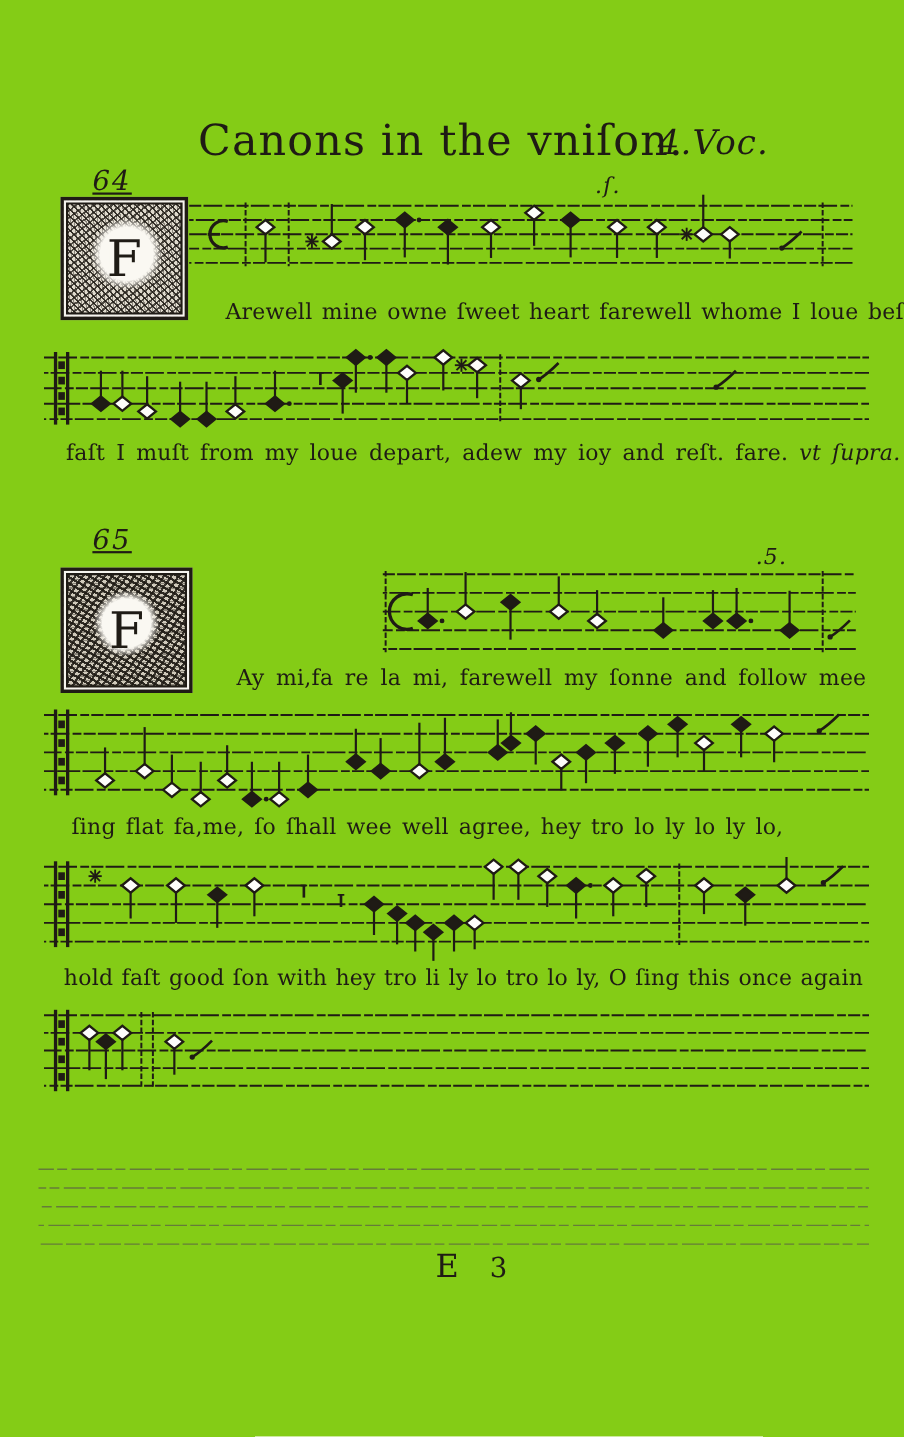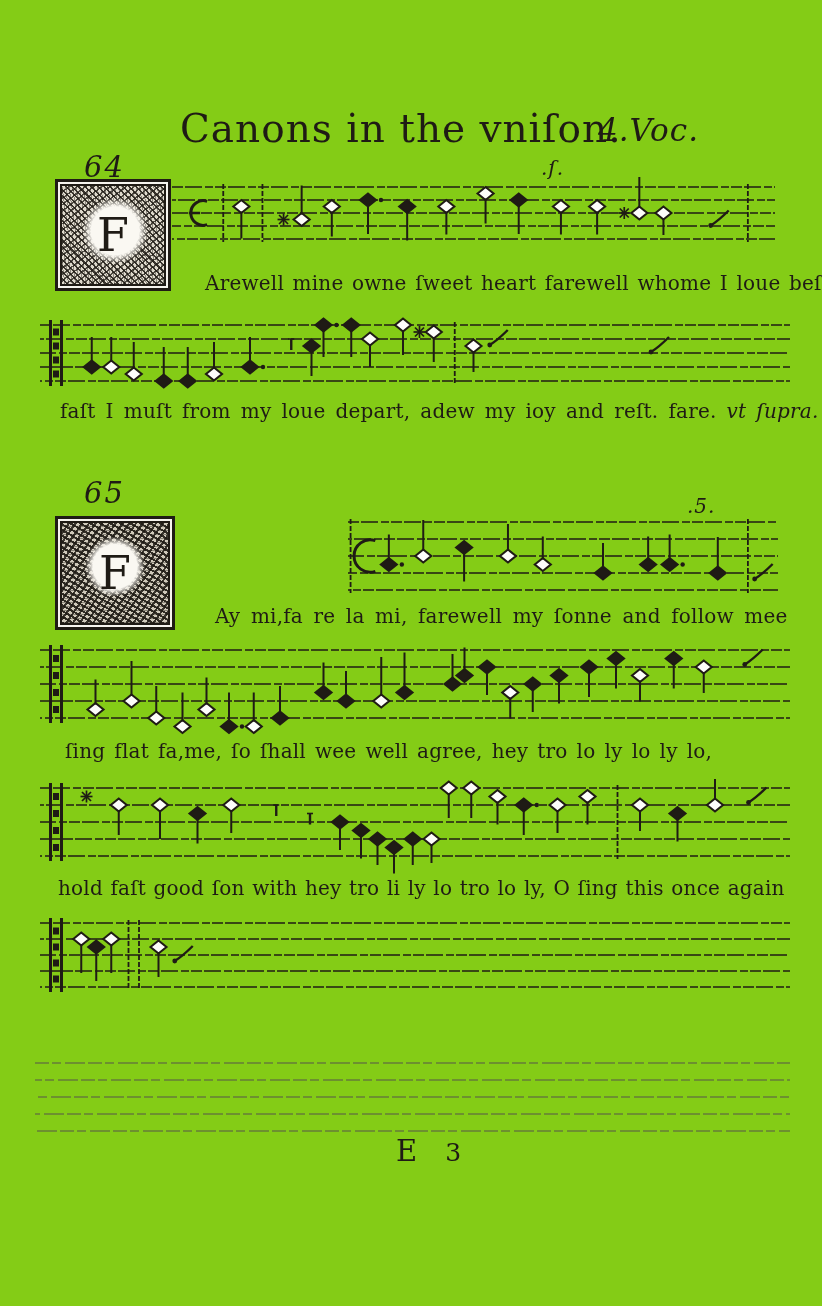--- a/index.html
+++ b/index.html
@@ -13,21 +13,21 @@
   .title{
     left:180px;top:106px;font-size:39px;letter-spacing:1px;
     font-weight:500;
   }
   .voices{
     left:598px;top:112px;font-size:31px;font-style:italic;letter-spacing:1px;
   }
   .signum{font-size:20px;font-style:italic;letter-spacing:1px;}
   .signum-1{left:541px;top:156px;}
   .signum-2{left:687px;top:494px;}
-  .canon-number{font-size:29px;font-style:italic;letter-spacing:2px;}
+  .canon-number{font-size:25px;font-style:italic;letter-spacing:2px;text-decoration:underline;}
   .num-64{left:84px;top:150px;}
   .num-65{left:84px;top:476px;}
   .initial{
     border:3px solid #1f1b15;
     box-shadow:inset 0 0 0 2px #f6f4ee, inset 0 0 0 4px #1f1b15;
     display:flex;align-items:center;justify-content:center;
   }
   .initial-a{
     left:55px;top:179px;width:110px;height:106px;
     background-color:#ded9cc;

